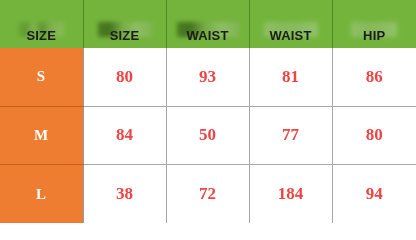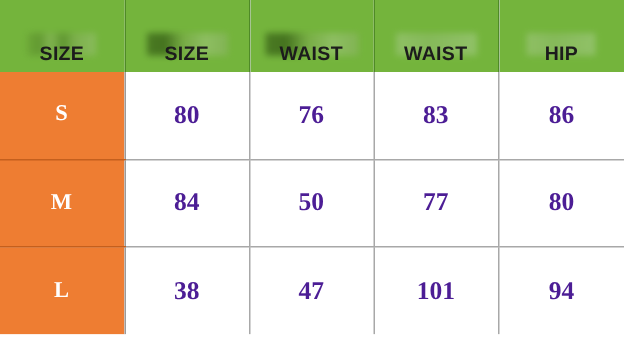--- a/index.html
+++ b/index.html
@@ -112,21 +112,21 @@
     letter-spacing: 0.5px;
     padding: 0;
     border: none;
     border-bottom: 1px solid #c45f1d;
     border-right: 1px solid #9a9a9a;
   }
   tbody tr:last-child td.size-cell { border-bottom: none; }
 
   td.data-cell {
     background: #ffffff;
-    color: #4c1d95;
+    color: #ef4444;
     text-align: center;
     vertical-align: middle;
     font-family: "Liberation Serif", serif;
     font-size: 17px;
     font-weight: 600;
     padding: 0;
     border: none;
     border-bottom: 1px solid #a8a8a8;
     border-right: 1px solid #a8a8a8;
   }
@@ -185,37 +185,37 @@
         </th>
 
       </tr>
     </thead>
 
     <tbody>
 
       <tr>
         <td class="size-cell">S</td>
         <td class="data-cell">80</td>
-        <td class="data-cell">76</td>
-        <td class="data-cell">83</td>
+        <td class="data-cell">93</td>
+        <td class="data-cell">81</td>
         <td class="data-cell last">86</td>
       </tr>
 
       <tr>
         <td class="size-cell">M</td>
         <td class="data-cell">84</td>
         <td class="data-cell">50</td>
         <td class="data-cell">77</td>
         <td class="data-cell last">80</td>
       </tr>
 
       <tr>
         <td class="size-cell">L</td>
         <td class="data-cell">38</td>
-        <td class="data-cell">47</td>
-        <td class="data-cell">101</td>
+        <td class="data-cell">72</td>
+        <td class="data-cell">184</td>
         <td class="data-cell last">94</td>
       </tr>
 
 
     </tbody>
   </table>
 </div>
 
 </body></html>

